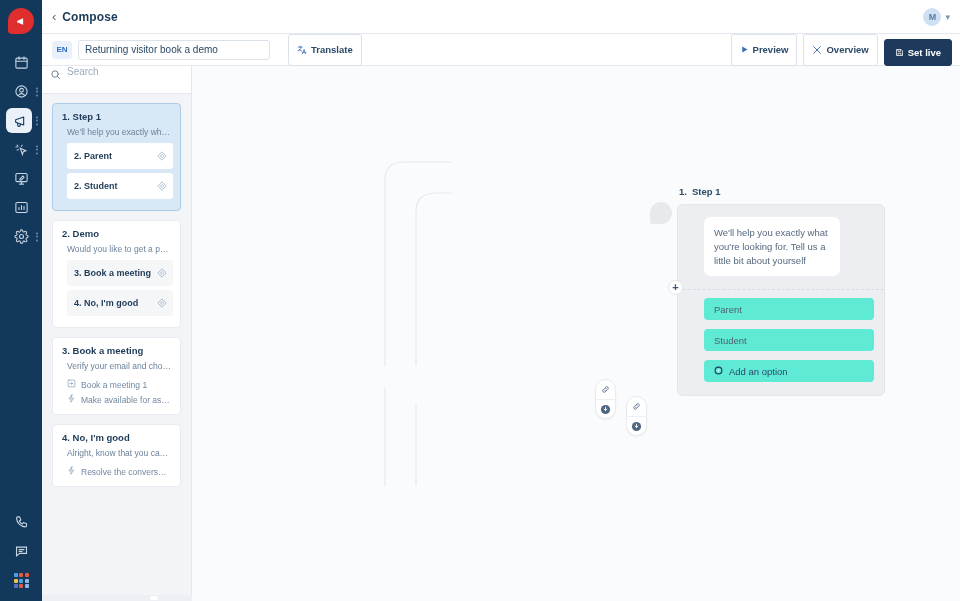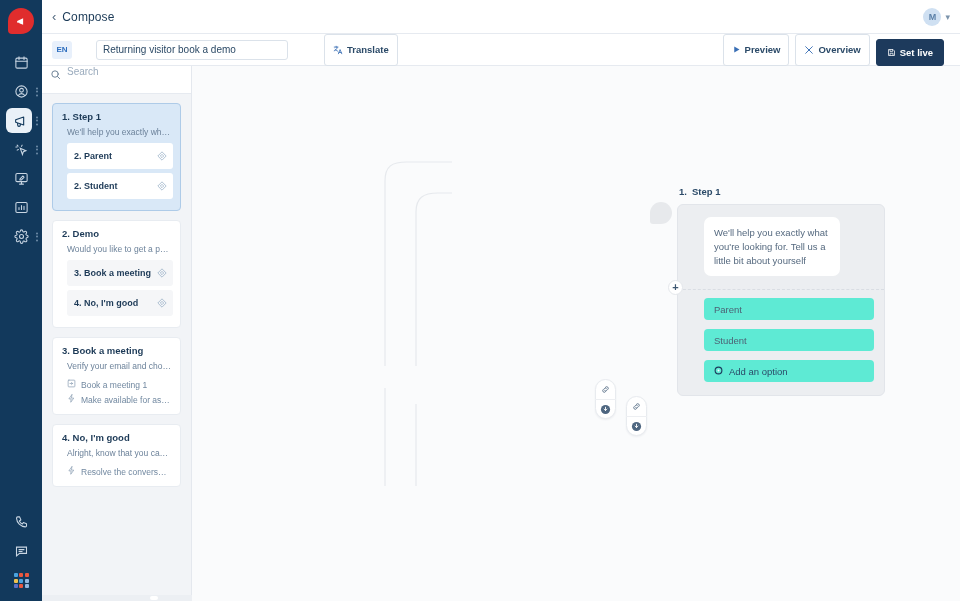--- a/index.html
+++ b/index.html
@@ -49,34 +49,34 @@
   
   .main { flex: 1; display: flex; flex-direction: column; height: 601px; background:#fff; }
 
   
   .topbar {
     height: 34px; display: flex; align-items: center;
     border-bottom: 1px solid #e6eaf0; background: #fff;
     padding: 0 10px 0 8px; flex: 0 0 34px;
   }
   .back-chevron { color: #546a81; font-size: 13px; padding: 2px 6px 2px 2px; cursor: pointer; line-height:1; }
-  .compose-title { font-size: 12px; color: #1b3a57; font-weight: 400; letter-spacing: .1px; }
+  .compose-title { font-size: 12px; color: #1b3a57; font-weight: 700; letter-spacing: .1px; }
   .topbar-right { margin-left: auto; display: flex; align-items: center; gap: 4px; }
   .avatar {
     width: 18px; height: 18px; border-radius: 50%;
     background: #cfe0f2; color: #5b80a8;
     font-size: 9px; font-weight: 700;
     display: flex; align-items: center; justify-content: center;
   }
   .av-chev { color: #7b93ab; font-size: 9px; }
 
   
   .toolbar {
-    height: 32px; display: flex; align-items: center; gap: 24px;
-    padding: 0 16px 0 10px; background: #fff;
+    height: 32px; display: flex; align-items: center; gap: 6px;
+    padding: 0 8px 0 10px; background: #fff;
     border-bottom: 1px solid #e6eaf0; flex: 0 0 32px;
   }
   .lang-badge {
     width: 20px; height: 18px; border-radius: 3px;
     background: #e8f0fb; color: #2f6fbf;
     font-size: 8px; font-weight: 700;
     display: flex; align-items: center; justify-content: center;
   }
   .name-input {
     width: 192px; height: 20px; border: 1px solid #dbe2ea; border-radius: 3px;

